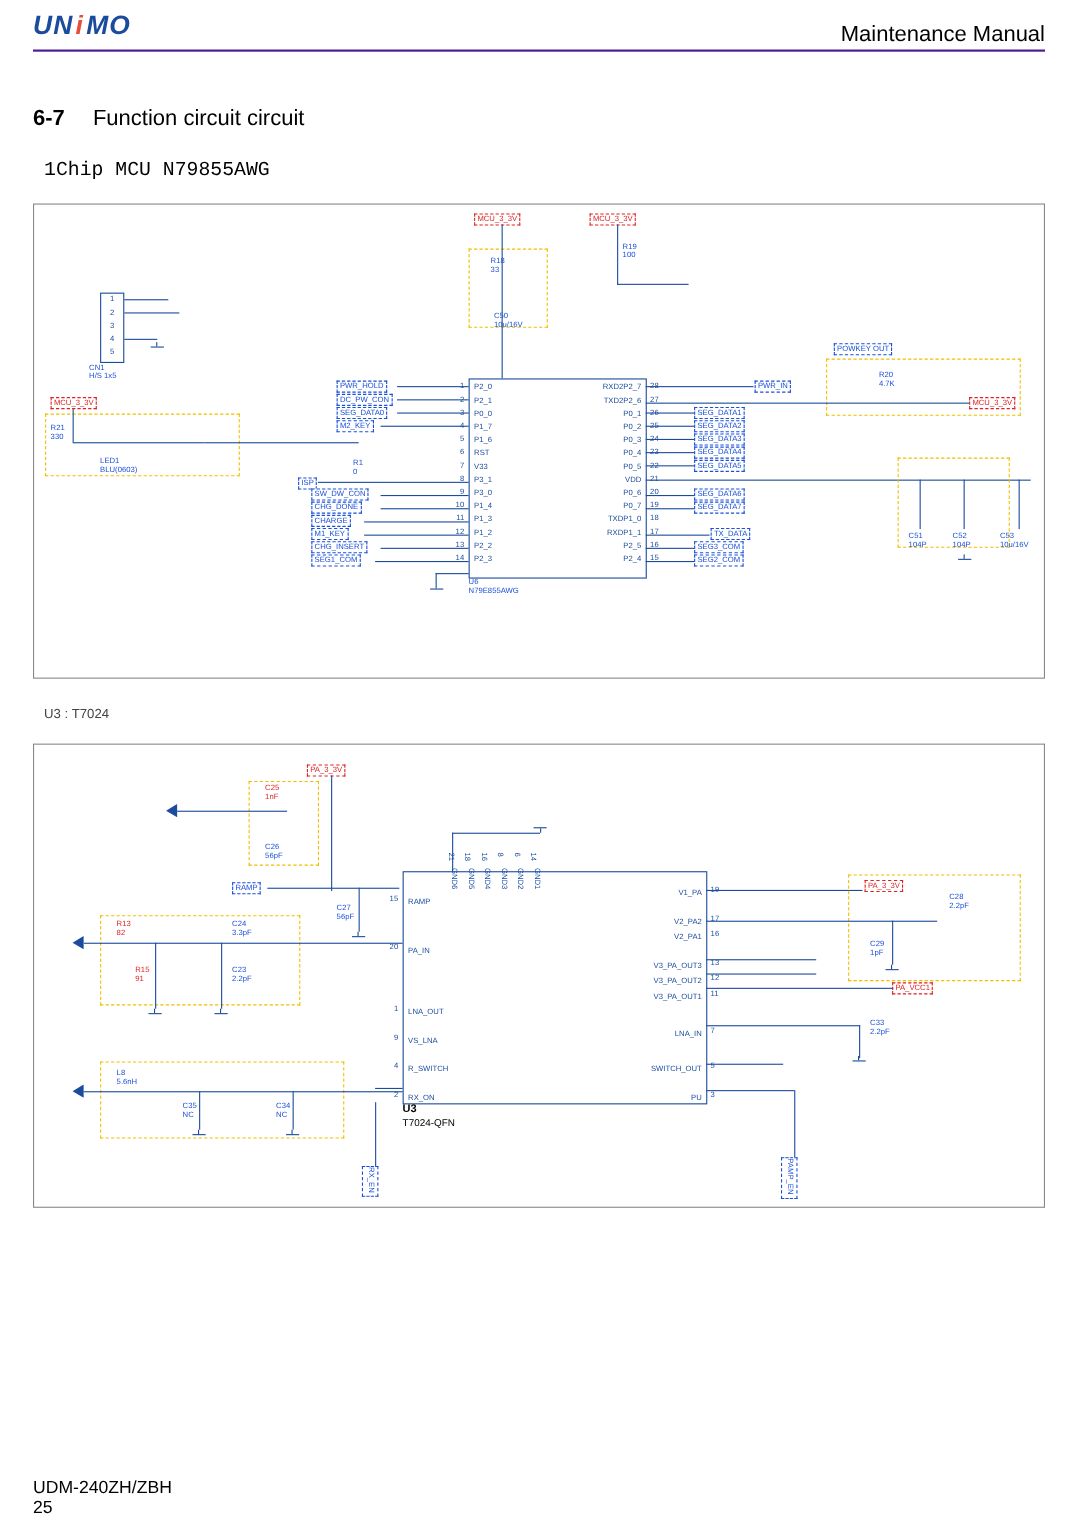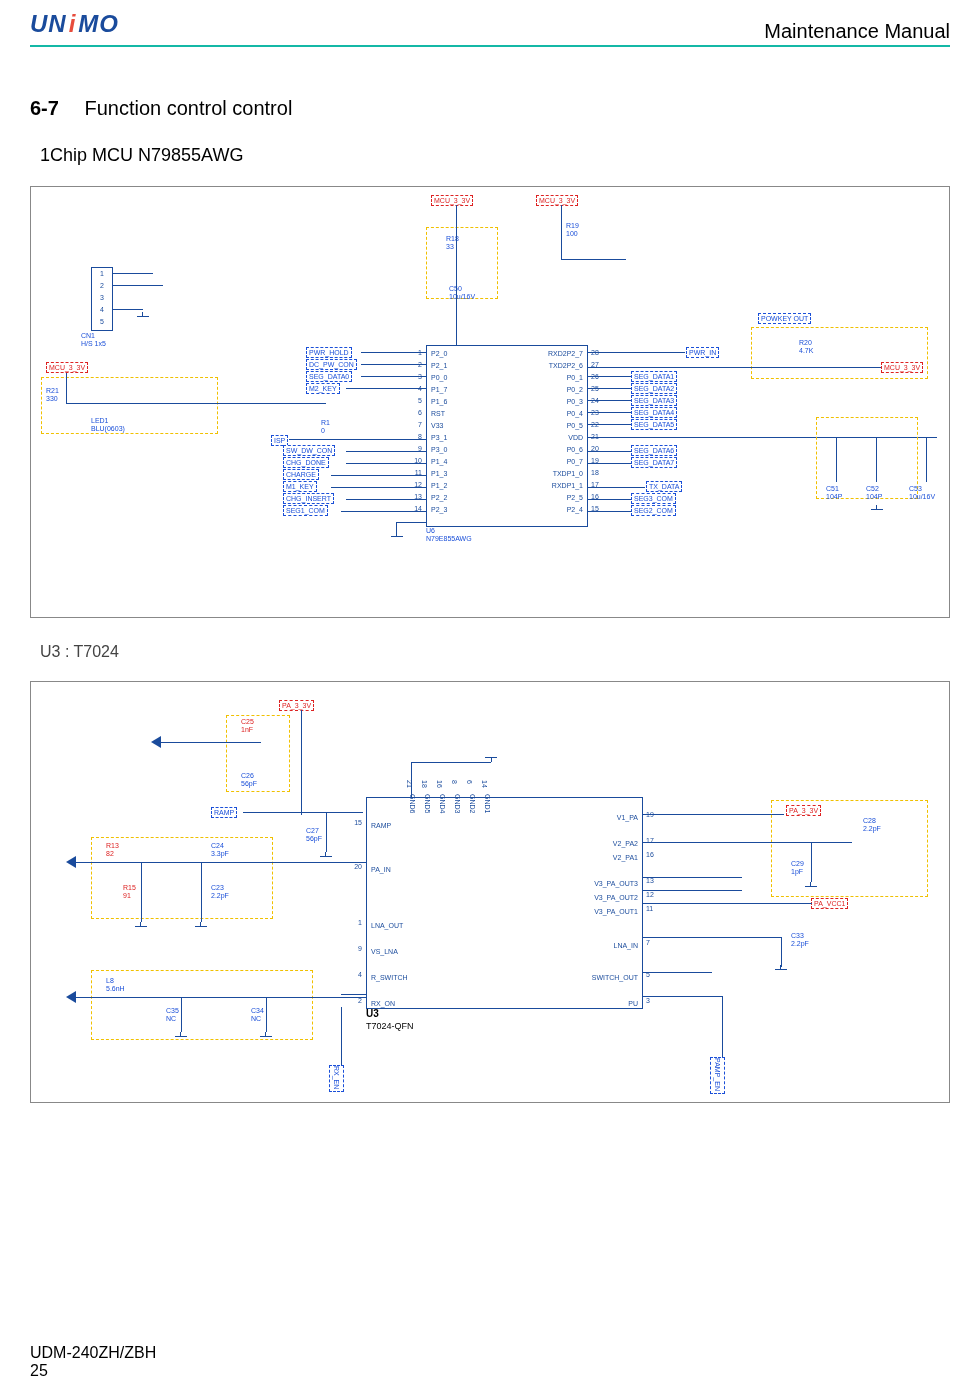--- a/index.html
+++ b/index.html
@@ -11,21 +11,21 @@
     height: 1400px;
     position: relative;
   }
   .page {
     padding: 10px 30px;
   }
   .header {
     display: flex;
     justify-content: space-between;
     align-items: flex-start;
-    border-bottom: 2px solid #14b8a6;
+    border-bottom: 2px solid #4c1d95;
     padding-bottom: 2px;
   }
   .logo {
     font-size: 24px;
     font-weight: bold;
     font-style: italic;
     color: #1a4b9c;
     letter-spacing: 1px;
     display: flex;
     align-items: center;
@@ -43,27 +43,27 @@
     font-size: 20px;
   }
   .section-num {
     font-weight: bold;
     margin-right: 20px;
   }
   .subheading {
     margin-top: 25px;
     margin-left: 10px;
     font-size: 18px;
-    font-family: Liberation Sans, sans-serif;
+    font-family: Liberation Mono, monospace;
     font-stretch: condensed;
   }
   .subheading2 {
     margin-top: 25px;
     margin-left: 10px;
-    font-size: 16px;
+    font-size: 12px;
     color: #444;
   }
   .diagram-frame {
     border: 1px solid #888;
     margin-top: 20px;
     position: relative;
     overflow: hidden;
     font-family: Arial, sans-serif;
   }
   .diagram1 {
@@ -147,21 +147,21 @@
     <div class="logo">
       <span>UN</span>
         <span class="logo-dot">i</span>
         <span>MO</span>
     </div>
     <div class="header-title">Maintenance Manual</div>
   </div>
 
   <div class="section-heading">
     <span class="section-num">6-7</span>
-    <span>Function control control</span>
+    <span>Function circuit circuit</span>
   </div>
   <div class="subheading">1Chip MCU N79855AWG</div>
 
   <div class="diagram-frame diagram1">
 
     <div class="tag tagR" style="top:8px; left:400px">MCU_3_3V</div>
     <div class="tag tagR" style="top:8px; left:505px">MCU_3_3V</div>
 
     <div class="dashbox" style="top:40px; left:395px; width:70px; height:70px"></div>
     <div class="cmp" style="top:48px; left:415px"><span>R18</span><br><span>33</span></div>

